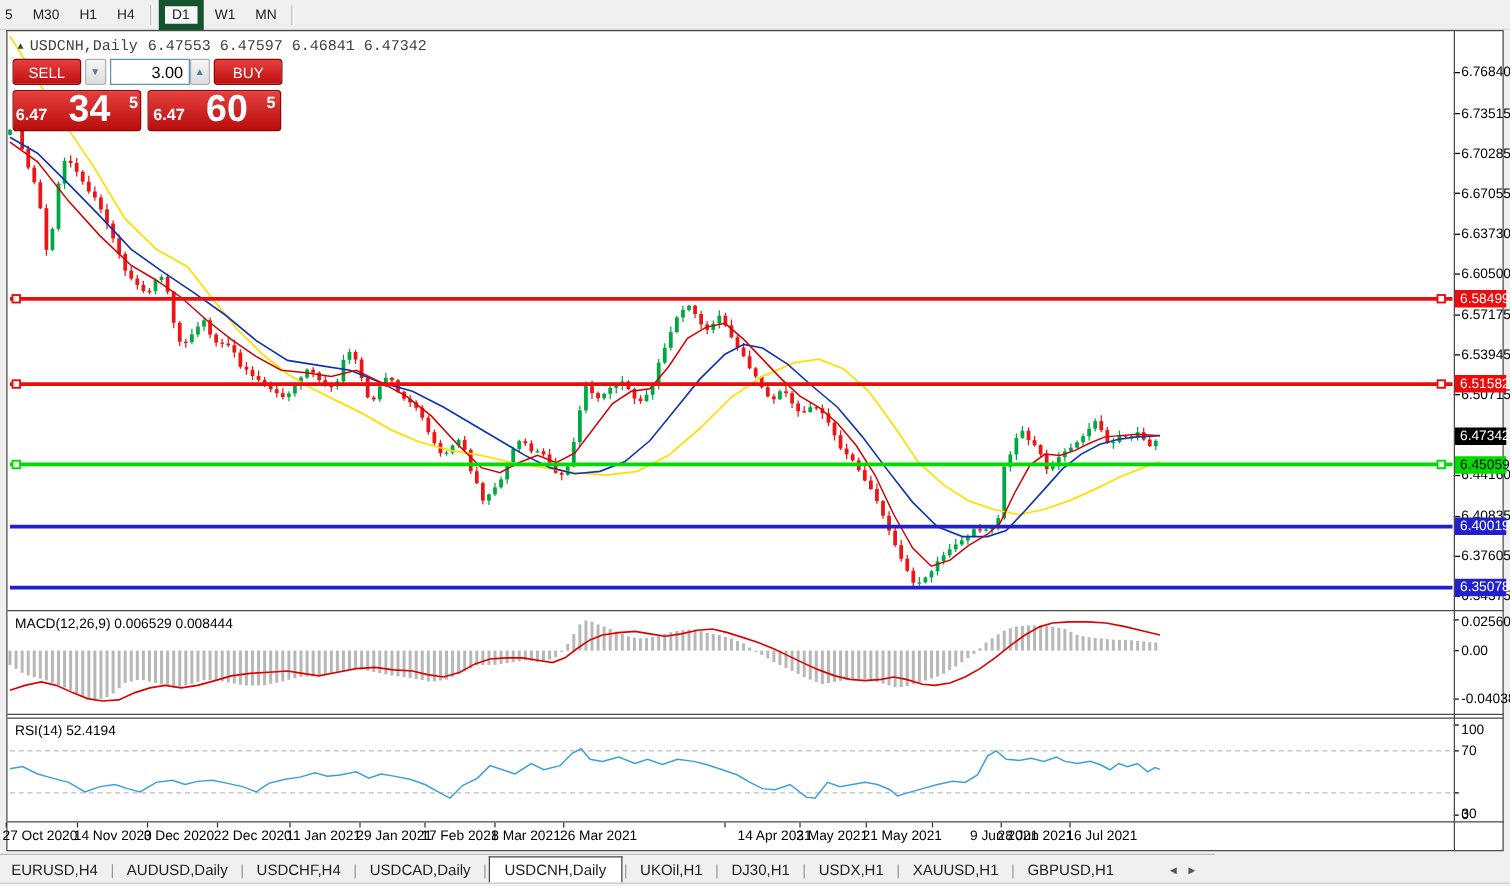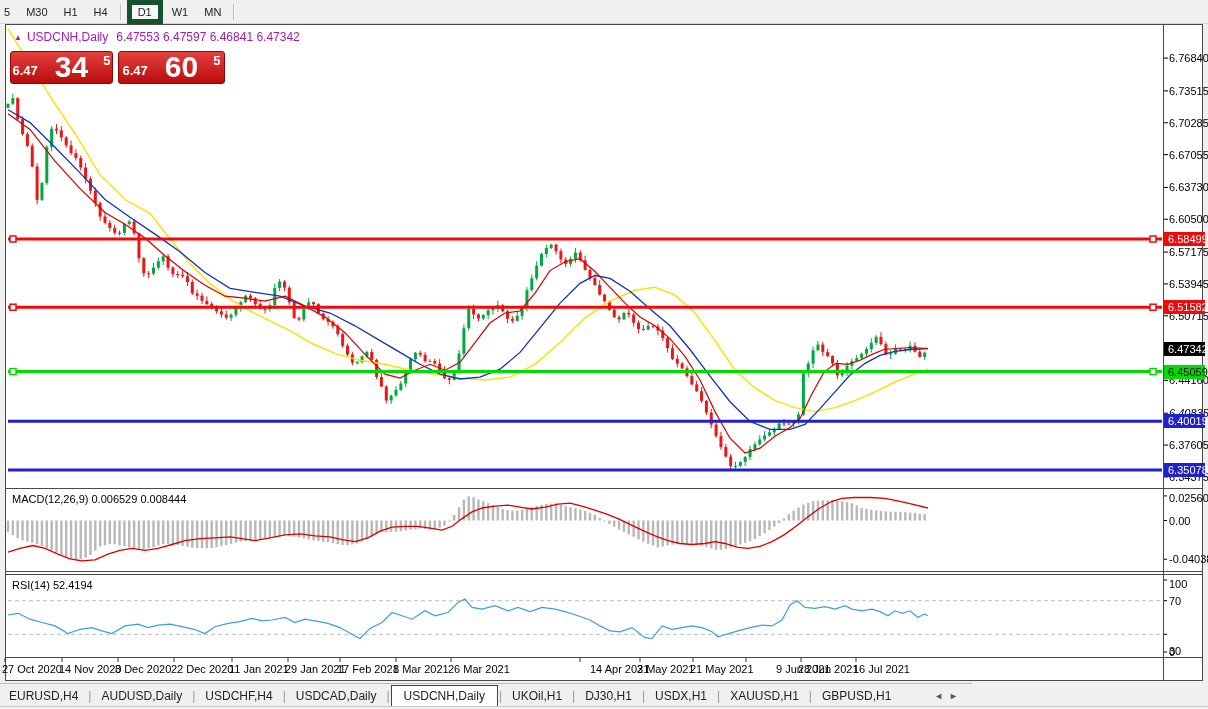--- a/index.html
+++ b/index.html
@@ -11,21 +11,21 @@
   .tf-btn{padding:2px 7px;margin:0 1px;cursor:default;}
   .tf-btn.active{border:5px solid #14532d;background:#f7f7f7;padding:1px 6px;}
   .tb-sep{width:0;height:16px;border-left:1px solid #bdbdbd;border-right:1px solid #fff;margin:0 4px;}
   
   #chart-frame{position:absolute;left:5px;top:24px;width:1198px;height:657px;background:#fff;
                border:1px solid #4a4a4a;box-sizing:border-box;}
   #vaxis-line{position:absolute;left:1163px;top:25px;width:1px;height:656px;background:#4a4a4a;}
   .hsplit{position:absolute;left:6px;width:1197px;height:1px;background:#4a4a4a;}
   svg#canvas{position:absolute;left:0;top:0;}
   
-  #chart-header{position:absolute;left:14px;top:30px;font-size:12px;color:#a21caf;z-index:5;}
+  #chart-header{position:absolute;left:14px;top:30px;font-size:12px;color:#404040;z-index:5;font-family:Liberation Mono, monospace;}
   #chart-header .tri{font-size:8px;vertical-align:1px;margin-right:5px;}
   #chart-header .quotes{margin-left:8px;}
   
   #trade-panel{position:absolute;left:10px;top:47px;z-index:6;width:216px;}
   #trade-row1{display:flex;height:21px;}
   .trade-btn{width:56px;height:21px;border:1px solid #8f0606;border-radius:3px;color:#fff;
              font-size:12px;display:flex;align-items:center;justify-content:center;
              background:linear-gradient(#e5403e,#c00f0f);box-sizing:border-box;}
   .spin-btn{width:17px;height:21px;margin-left:3px;border:1px solid #b0b0b0;border-radius:2px;
             background:linear-gradient(#f6f6f6,#dcdcdc);color:#5578a8;font-size:8px;
@@ -722,20 +722,31 @@
   <div class="hsplit" style="top:488px"></div>
   <div class="hsplit" style="top:571px"></div>
   <div class="hsplit" style="top:574px"></div>
   <div class="hsplit" style="top:657px"></div>
 
   <div id="chart-header">
     <span class="tri">▲</span><span>USDCNH,Daily</span><span class="quotes">6.47553 6.47597 6.46841 6.47342</span>
   </div>
 
   <div id="trade-panel">
+    <div id="trade-row1">
+      <div class="trade-btn" id="sell-btn">SELL</div>
+      <div class="spin-btn">
+          <span>▼</span>
+        </div>
+      <input id="volume-input" value="3.00" style="">
+      <div class="spin-btn" id="up-btn">
+          <span>▲</span>
+        </div>
+      <div class="trade-btn" id="buy-btn">BUY</div>
+    </div>
     <div id="trade-row2">
       <div class="price-box" id="sell-box">
         <span class="pb-prefix">6.47</span>
           <span class="pb-big">34</span>
           <span class="pb-sup">5</span>
       </div>
       <div class="price-box" id="buy-box">
         <span class="pb-prefix">6.47</span>
           <span class="pb-big">60</span>
           <span class="pb-sup">5</span>
@@ -750,21 +761,21 @@
       <div class="axis-label" style="top: 51.1027px;">6.76840</div>
       <div class="axis-label" style="top: 83.8972px;">6.73515</div>
       <div class="axis-label" style="top: 115.755px;">6.70285</div>
       <div class="axis-label" style="top: 147.612px;">6.67055</div>
       <div class="axis-label" style="top: 180.407px;">6.63730</div>
       <div class="axis-label" style="top: 212.264px;">6.60500</div>
       <div class="axis-label" style="top: 245.059px;">6.57175</div>
       <div class="axis-label" style="top: 276.916px;">6.53945</div>
       <div class="axis-label" style="top: 308.774px;">6.50715</div>
       <div class="axis-label" style="top: 373.426px;">6.44160</div>
-      <div class="axis-label" style="top: 406.22px; font-style: italic;">6.40835</div>
+      <div class="axis-label" style="top: 406.22px;">6.40835</div>
       <div class="axis-label" style="top: 438.078px;">6.37605</div>
       <div class="axis-label" style="top: 469.935px;">6.34375</div>
       <div class="axis-tag" style="top: 232px; background: rgb(238, 11, 11); color: rgb(255, 255, 255);">6.58499</div>
       <div class="axis-tag" style="top: 300.222px; background: rgb(238, 11, 11); color: rgb(255, 255, 255);">6.51582</div>
       <div class="axis-tag" style="top: 364.559px; background: rgb(0, 220, 0); color: rgb(0, 0, 0);">6.45059</div>
       <div class="axis-tag" style="top: 414.268px; background: rgb(32, 32, 204); color: rgb(255, 255, 255);">6.40019</div>
       <div class="axis-tag" style="top: 463.001px; background: rgb(32, 32, 204); color: rgb(255, 255, 255);">6.35078</div>
       <div class="axis-tag" style="top: 342.041px; background: rgb(0, 0, 0); color: rgb(255, 255, 255);">6.47342</div>
       <div class="axis-label" style="top: 491px;">0.025609</div>
       <div class="axis-label" style="top: 513.5px;">0.00</div>

